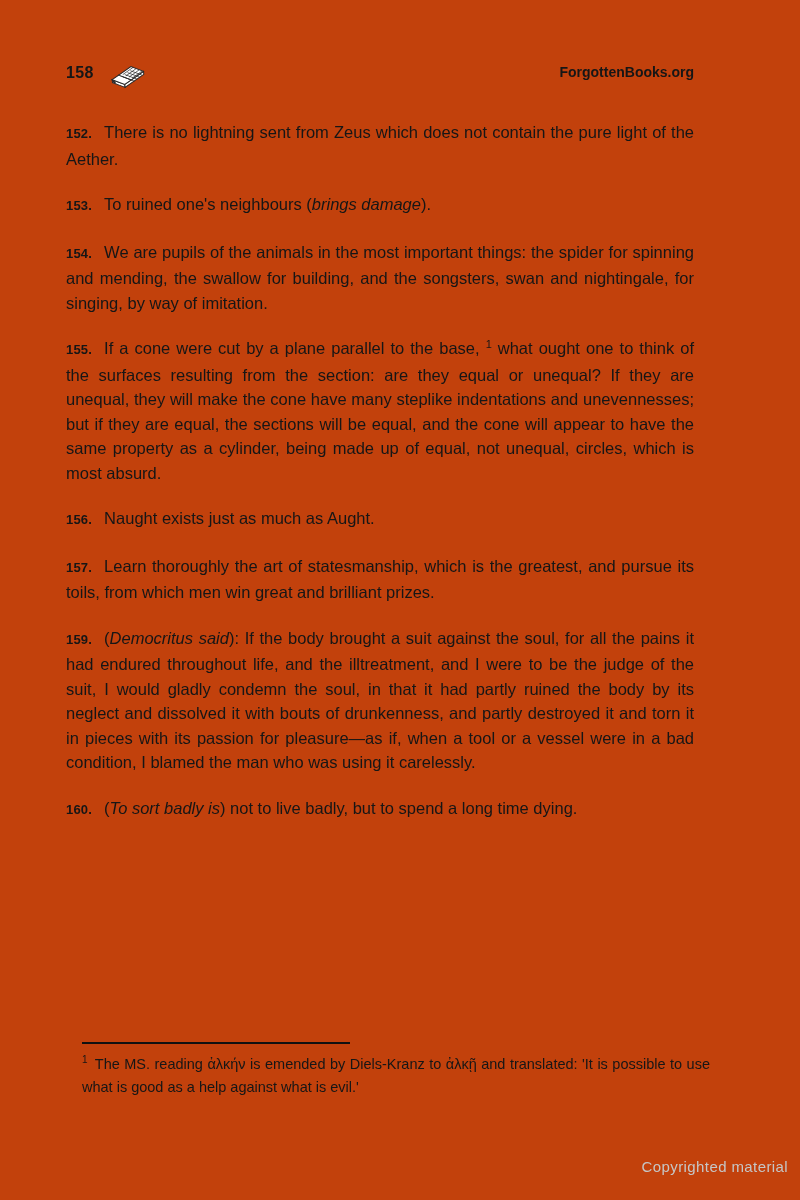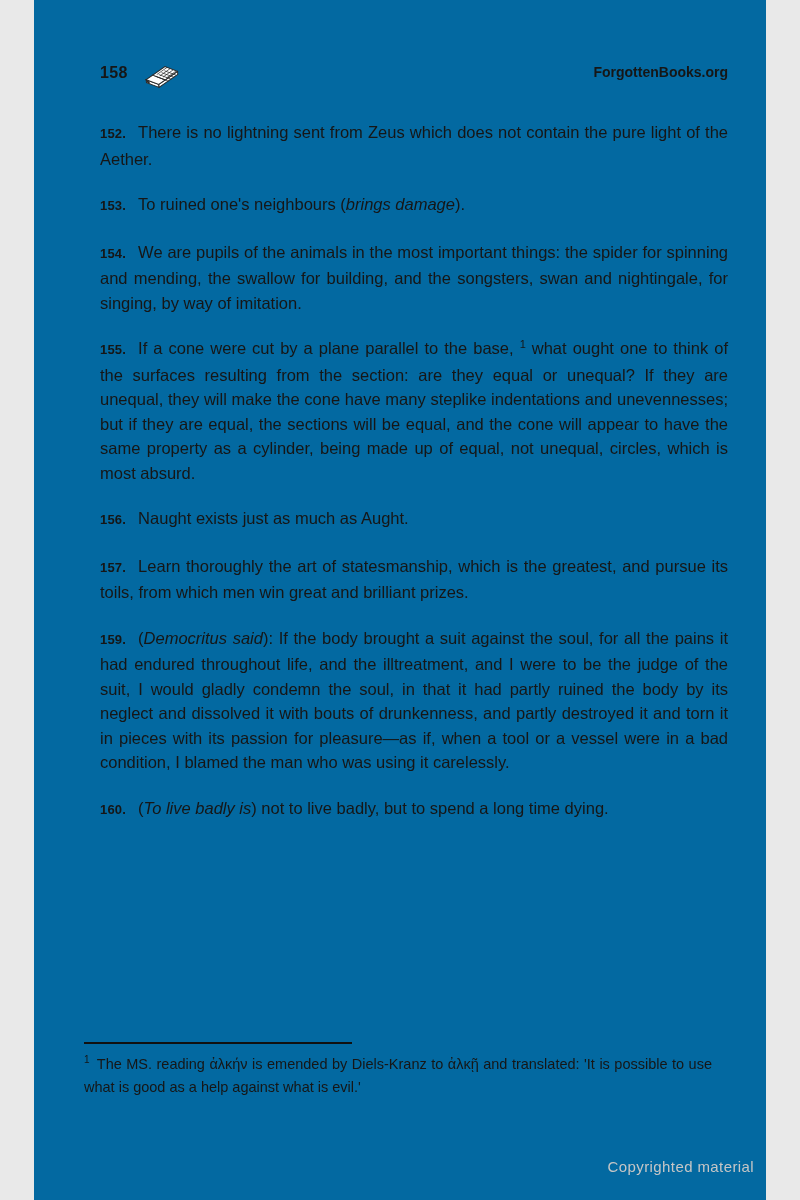--- a/index.html
+++ b/index.html
@@ -1,22 +1,22 @@
 <!DOCTYPE html>
 <html><head>
 <meta charset="utf-8">
 <style>
   * { margin: 0; padding: 0; box-sizing: border-box; }
   html, body { background: #e9e9e9; }
   .page {
     position: relative;
-    width: 732px;
+    width: 800px;
     height: 1200px;
     margin: 0 auto;
-    background: #0369a1;
+    background: #c2410c;
     font-family: "Liberation Sans", "DejaVu Sans", sans-serif;
     color: #161616;
     overflow: hidden;
   }
   .content {
     position: absolute;
     left: 66px;
     top: 62px;
     width: 628px;
   }
@@ -57,21 +57,21 @@
     margin-right: 12px;
   }
   .sc { font-variant: small-caps; }
   sup {
     font-size: 11px;
     line-height: 0;
     vertical-align: super;
   }
   .footnote {
     position: absolute;
-    left: 50px;
+    left: 82px;
     top: 1042px;
     width: 628px;
   }
   .footnote-rule {
     width: 268px;
     border: 0;
     border-top: 2px solid #111;
     margin-bottom: 9px;
   }
   .footnote-text {
@@ -123,21 +123,21 @@
 
     <div class="fragments">
 
     <p class="para"><span class="num">152.</span><span>There is no lightning sent from Zeus which does not contain the pure light of the Aether.</span></p>
         <p class="para"><span class="num">153.</span><span>To ruined one's neighbours (</span><i>brings damage</i><span>).</span></p>
         <p class="para"><span class="num">154.</span><span>We are pupils of the animals in the most important things: the spider for spinning and mending, the swallow for building, and the songsters, swan and nightingale, for singing, by way of imitation.</span></p>
         <p class="para"><span class="num">155.</span><span>If a cone were cut by a plane parallel to the base, </span><sup>1</sup><span> what ought one to think of the surfaces resulting from the section: are they equal or unequal? If they are unequal, they will make the cone have many steplike indentations and unevennesses; but if they are equal, the sections will be equal, and the cone will appear to have the same property as a cylinder, being made up of equal, not unequal, circles, which is most absurd.</span></p>
         <p class="para"><span class="num">156.</span><span>Naught exists just as much as Aught.</span></p>
         <p class="para"><span class="num">157.</span><span>Learn thoroughly the art of statesmanship, which is the greatest, and pursue its toils, from which men win great and brilliant prizes.</span></p>
         <p class="para"><span class="num">159.</span><span>(</span><i>Democritus said</i><span>): If the body brought a suit against the soul, for all the pains it had endured throughout life, and the illtreatment, and I were to be the judge of the suit, I would gladly condemn the soul, in that it had partly ruined the body by its neglect and dissolved it with bouts of drunkenness, and partly destroyed it and torn it in pieces with its passion for pleasure—as if, when a tool or a vessel were in a bad condition, I blamed the man who was using it carelessly.</span></p>
-        <p class="para"><span class="num">160.</span><span>(</span><i>To live badly is</i><span>) not to live badly, but to spend a long time dying.</span></p>
+        <p class="para"><span class="num">160.</span><span>(</span><i>To sort badly is</i><span>) not to live badly, but to spend a long time dying.</span></p>
       </div>
 
   </div>
 
   <div class="footnote">
     <hr class="footnote-rule">
     <p class="footnote-text"><sup>1</sup> <span>The MS. reading ἀλκήν is emended by Diels-Kranz to ἀλκῇ and translated: 'It is possible to use what is good as a help against what is evil.'</span></p>
   </div>
 
   <div class="watermark">Copyrighted material</div>

